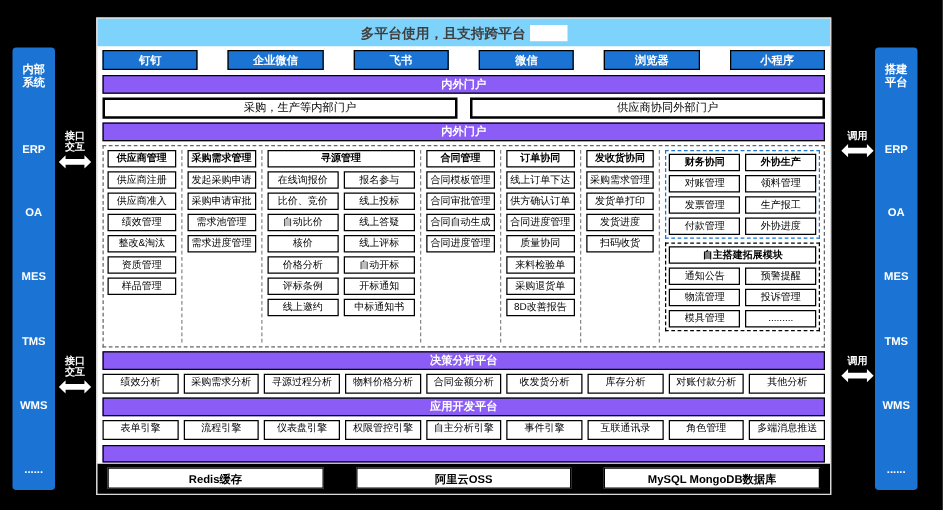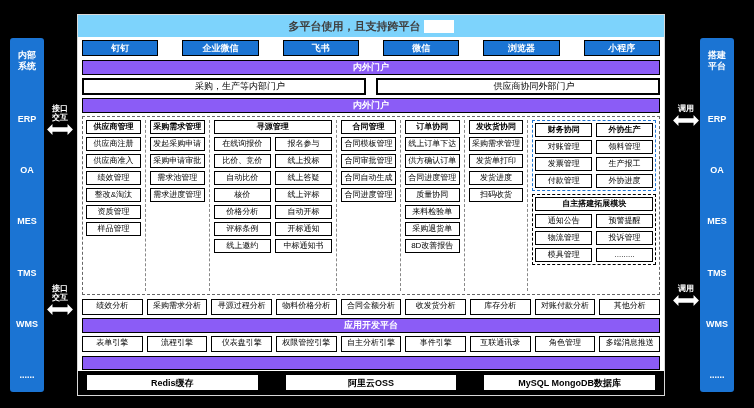--- a/index.html
+++ b/index.html
@@ -246,20 +246,21 @@
             <div class="mbox">通知公告</div>
             <div class="mbox">预警提醒</div>
             <div class="mbox">物流管理</div>
             <div class="mbox">投诉管理</div>
             <div class="mbox">模具管理</div>
             <div class="mbox">.........</div>
           </div>
         </div>
       </div>
 
+    <div class="blue-bar">决策分析平台</div>
     <div class="boxes-row" id="decision-row">
         <div class="rbox">绩效分析</div>
         <div class="rbox">采购需求分析</div>
         <div class="rbox">寻源过程分析</div>
         <div class="rbox">物料价格分析</div>
         <div class="rbox">合同金额分析</div>
         <div class="rbox">收发货分析</div>
         <div class="rbox">库存分析</div>
         <div class="rbox">对账付款分析</div>
         <div class="rbox">其他分析</div>

